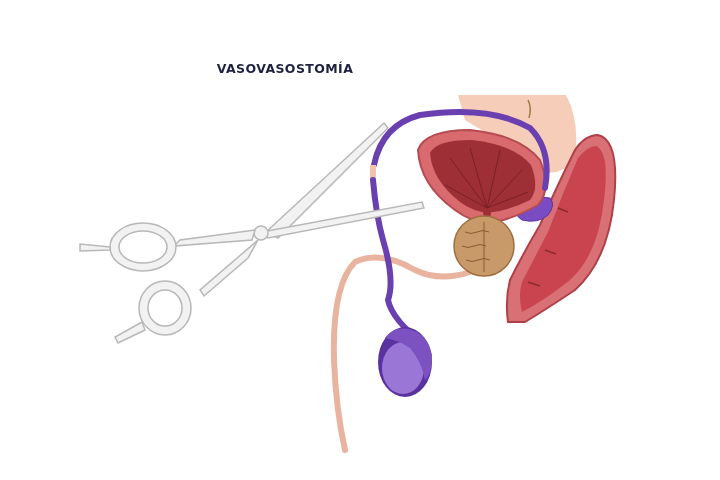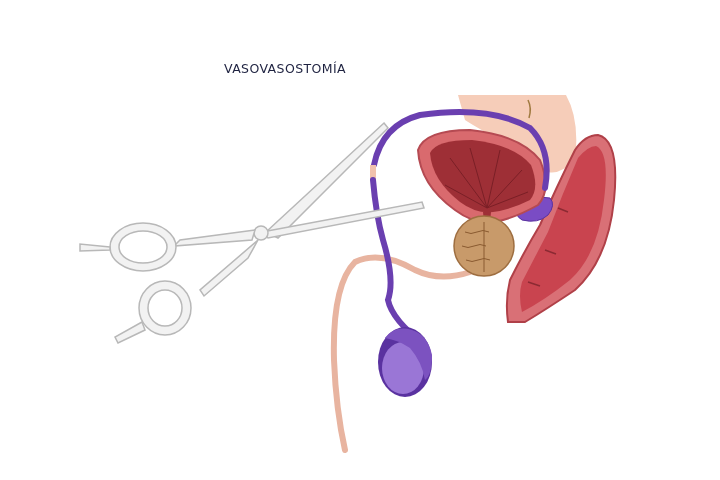--- a/index.html
+++ b/index.html
@@ -1,19 +1,19 @@
 <!DOCTYPE html>
 <html><head>
 <meta charset="utf-8">
 <style>
   html, body { margin: 0; padding: 0; background: #ffffff; }
   body { width: 720px; height: 480px; position: relative; overflow: hidden; font-family: "DejaVu Sans", sans-serif; }
   .title {
     position: absolute; left: 0; width: 570px; top: 61px; text-align: center;
-    font-family: "DejaVu Sans", sans-serif; font-weight: normal; font-size: 12.5px;
+    font-family: "DejaVu Sans", sans-serif; font-weight: bold; font-size: 12.5px;
     letter-spacing: 0.4px; color: #1e2240;
   }
   svg.illus { position: absolute; left: 0; top: 0; }
 </style>
 </head>
 <body>
 
 <div class="title">VASOVASOSTOMÍA</div>
 
 <svg class="illus" width="720" height="480" viewBox="0 0 720 480">

